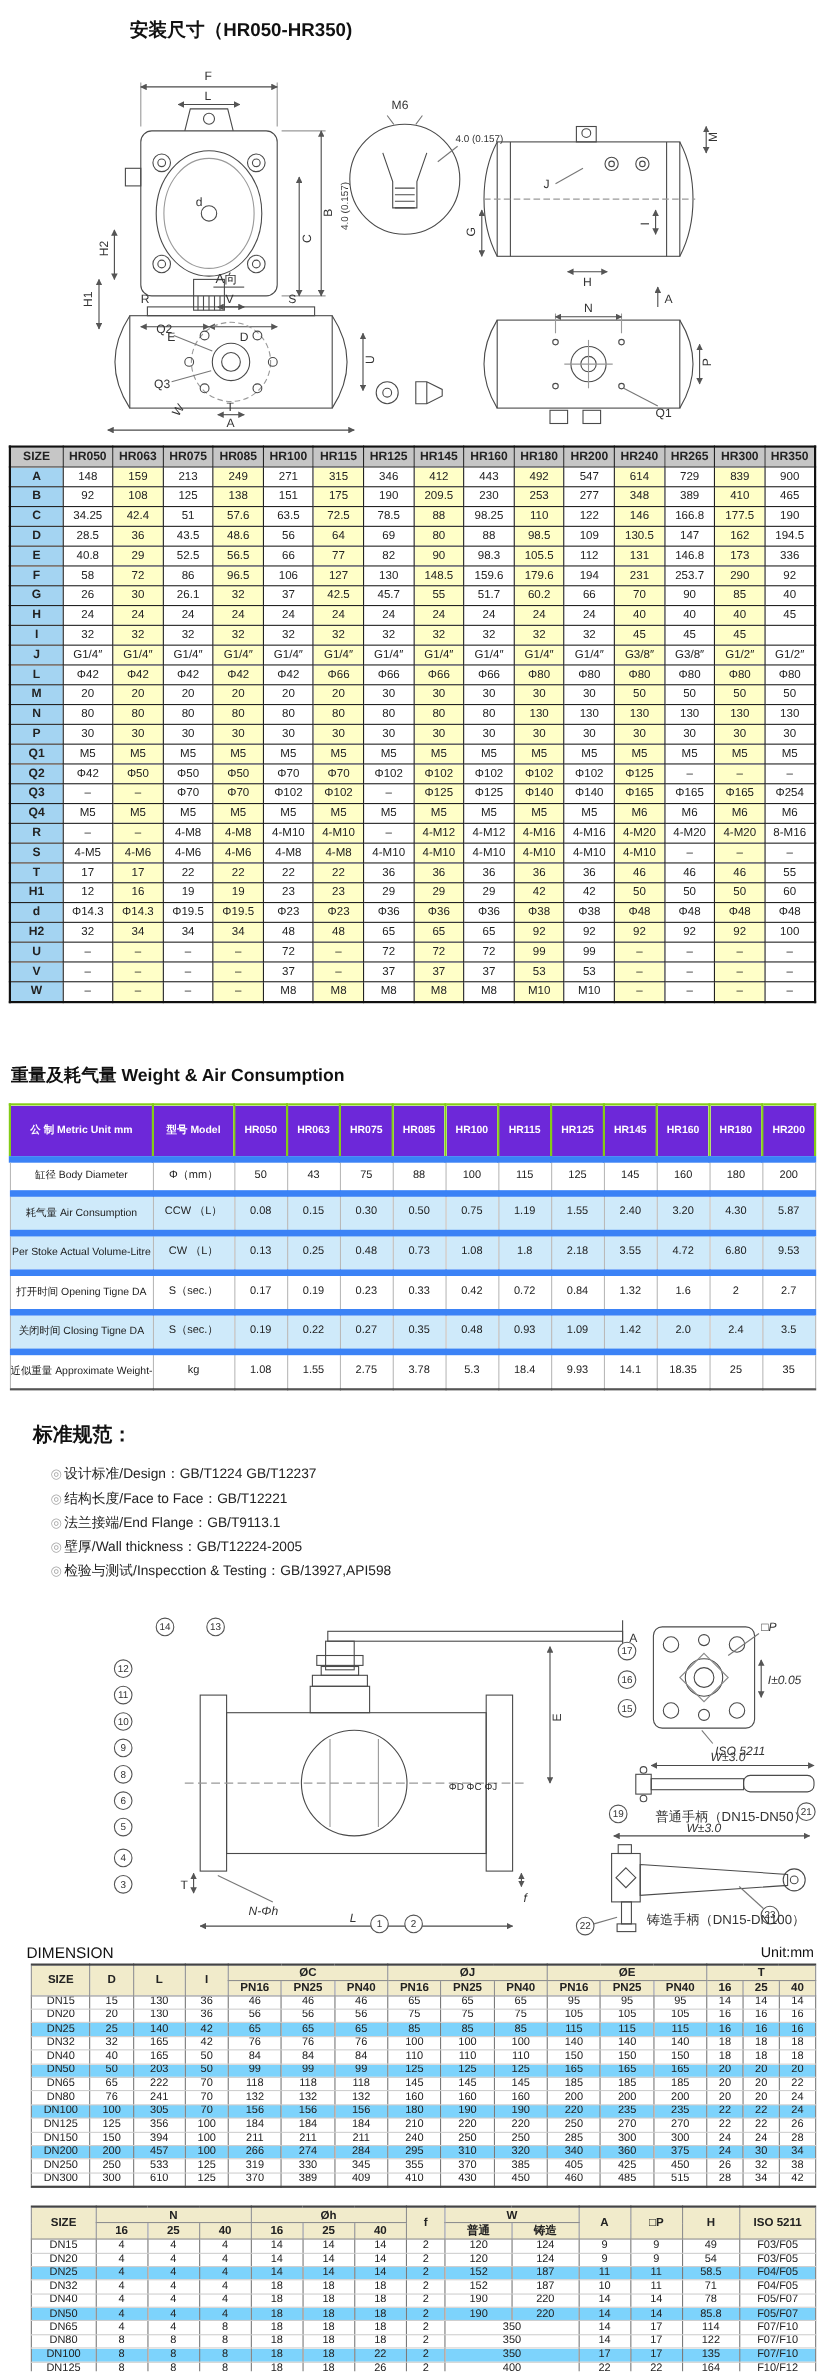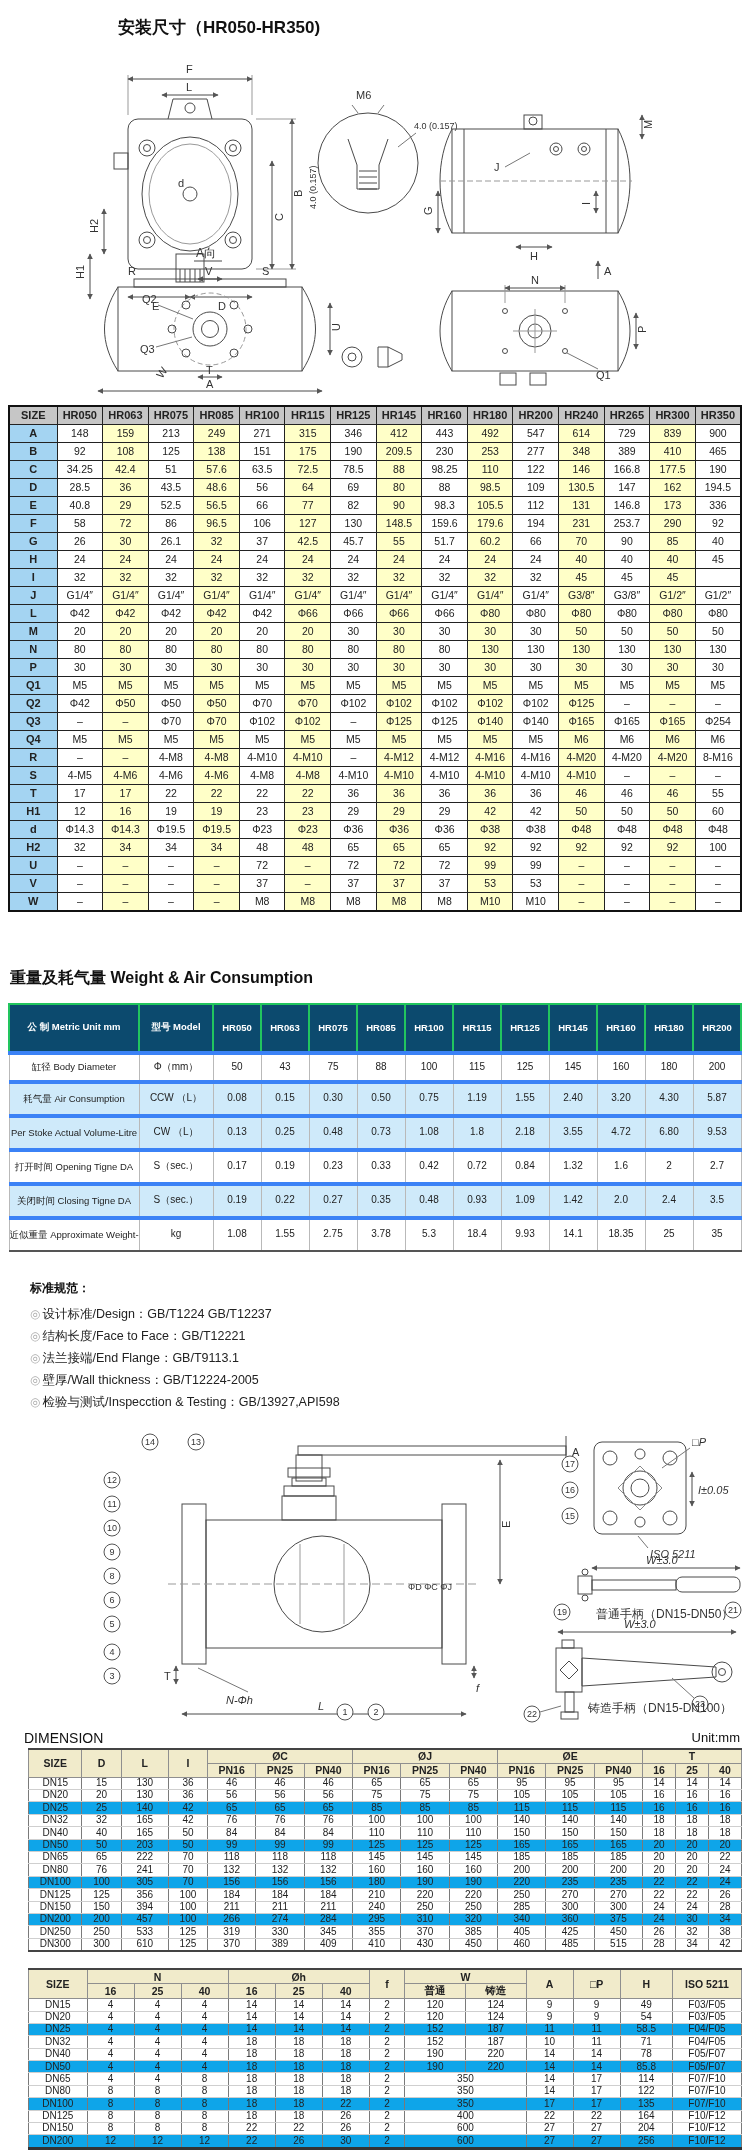--- a/index.html
+++ b/index.html
@@ -23,48 +23,48 @@
   
   .main-tbl { width:734px; margin:6px 8px 0 8px; border:2px solid #111; }
   .main-tbl th, .main-tbl td { border:1px solid #222; font-size:10.5px; height:17px; }
   .main-tbl thead th { background:#c6c6c6; font-weight:700; font-size:11px; }
   .main-tbl tbody td:first-child { background:#a4d4f2; font-weight:700; font-size:11px; }
   .main-tbl tbody td:nth-child(2n+3) { background:#ffffc8; }
 
   
   .weight-title { margin:56px 0 0 10px; font-size:16px; font-weight:700; color:#111; }
   .weight-tbl { width:734px; margin:14px 8px 0 8px; border-bottom:2px solid #555; }
-  .weight-tbl th { background:#0c4a6e; color:#fff; font-size:9.5px; font-weight:700;
-                   border:2px solid #22c55e; height:46px; white-space:pre-line; }
+  .weight-tbl th { background:#6d28d9; color:#fff; font-size:9.5px; font-weight:700;
+                   border:2px solid #84cc16; height:46px; white-space:pre-line; }
   .weight-tbl td { border:1px solid #b9b9b9; font-size:10px; height:30px; white-space:pre-line; line-height:1.25; }
-  .weight-tbl tbody tr { border-top:4px solid #3b82f6;margin-top:30px; }
+  .weight-tbl tbody tr { border-top:6px solid #3b82f6;margin-top:30px; }
   .weight-tbl tbody tr:first-child td { height:25px; }
   .weight-tbl tbody tr:nth-child(2), .weight-tbl tbody tr:nth-child(3),
   .weight-tbl tbody tr:nth-child(5) { background:#cfeafa; }
   .weight-tbl tbody td:first-child { font-size:9.5px; }
 
   
   .standards { margin:28px 0 0 30px; }
-  .standards h3 { margin:0 0 9px 0; font-size:12px; font-weight:700; color:#111; }
-  .standards ul { margin:0; padding:0; list-style:none; }
+  .standards h3 { margin:0 0 9px 0; font-size:18px; font-weight:700; color:#111; }
+  .standards ul { margin:16px; padding:0; list-style:none; }
   .standards li { font-size:12.5px; margin:0 0 5px 0; color:#222; }
   .standards .bullet { color:#aaa; margin-right:2px; font-size:12px; }
 
   
   .dim-head { display:flex; justify-content:space-between; align-items:flex-start;
               margin:6px 8px 2px 24px; }
   .dim-head .t1 { font-size:14px; color:#111; }
   .dim-head .t2 { font-size:13px; color:#111; }
   .dim-tbl { width:714px; margin:0 0 0 28px; border-top:2px solid #444; border-bottom:2px solid #444;
              border-left:1px solid #888; border-right:1px solid #888; }
   .dim-tbl th { background:#f1ebcb; border:1px solid #8f8f8f; font-weight:700; font-size:10.5px; height:13px; }
   .dim-tbl td { border-left:1px solid #7a7a7a; border-right:1px solid #7a7a7a;
                 border-top:1px solid #cfcfcf; border-bottom:1px solid #cfcfcf;
                 font-size:10px; height:11.4px; line-height:1.05; }
-  .dim-tbl tbody tr:nth-child(3n) { background:#0ea5e9; }
+  .dim-tbl tbody tr:nth-child(3n) { background:#7dd3fc; }
   .tbl2 { margin-top:16px; border-bottom:3px solid #333; }
 </style>
 </head>
 <body>
 
 <div class="page">
 
   <div class="title-block">
     <div>安装尺寸（HR050-HR350)</div>
   </div>

